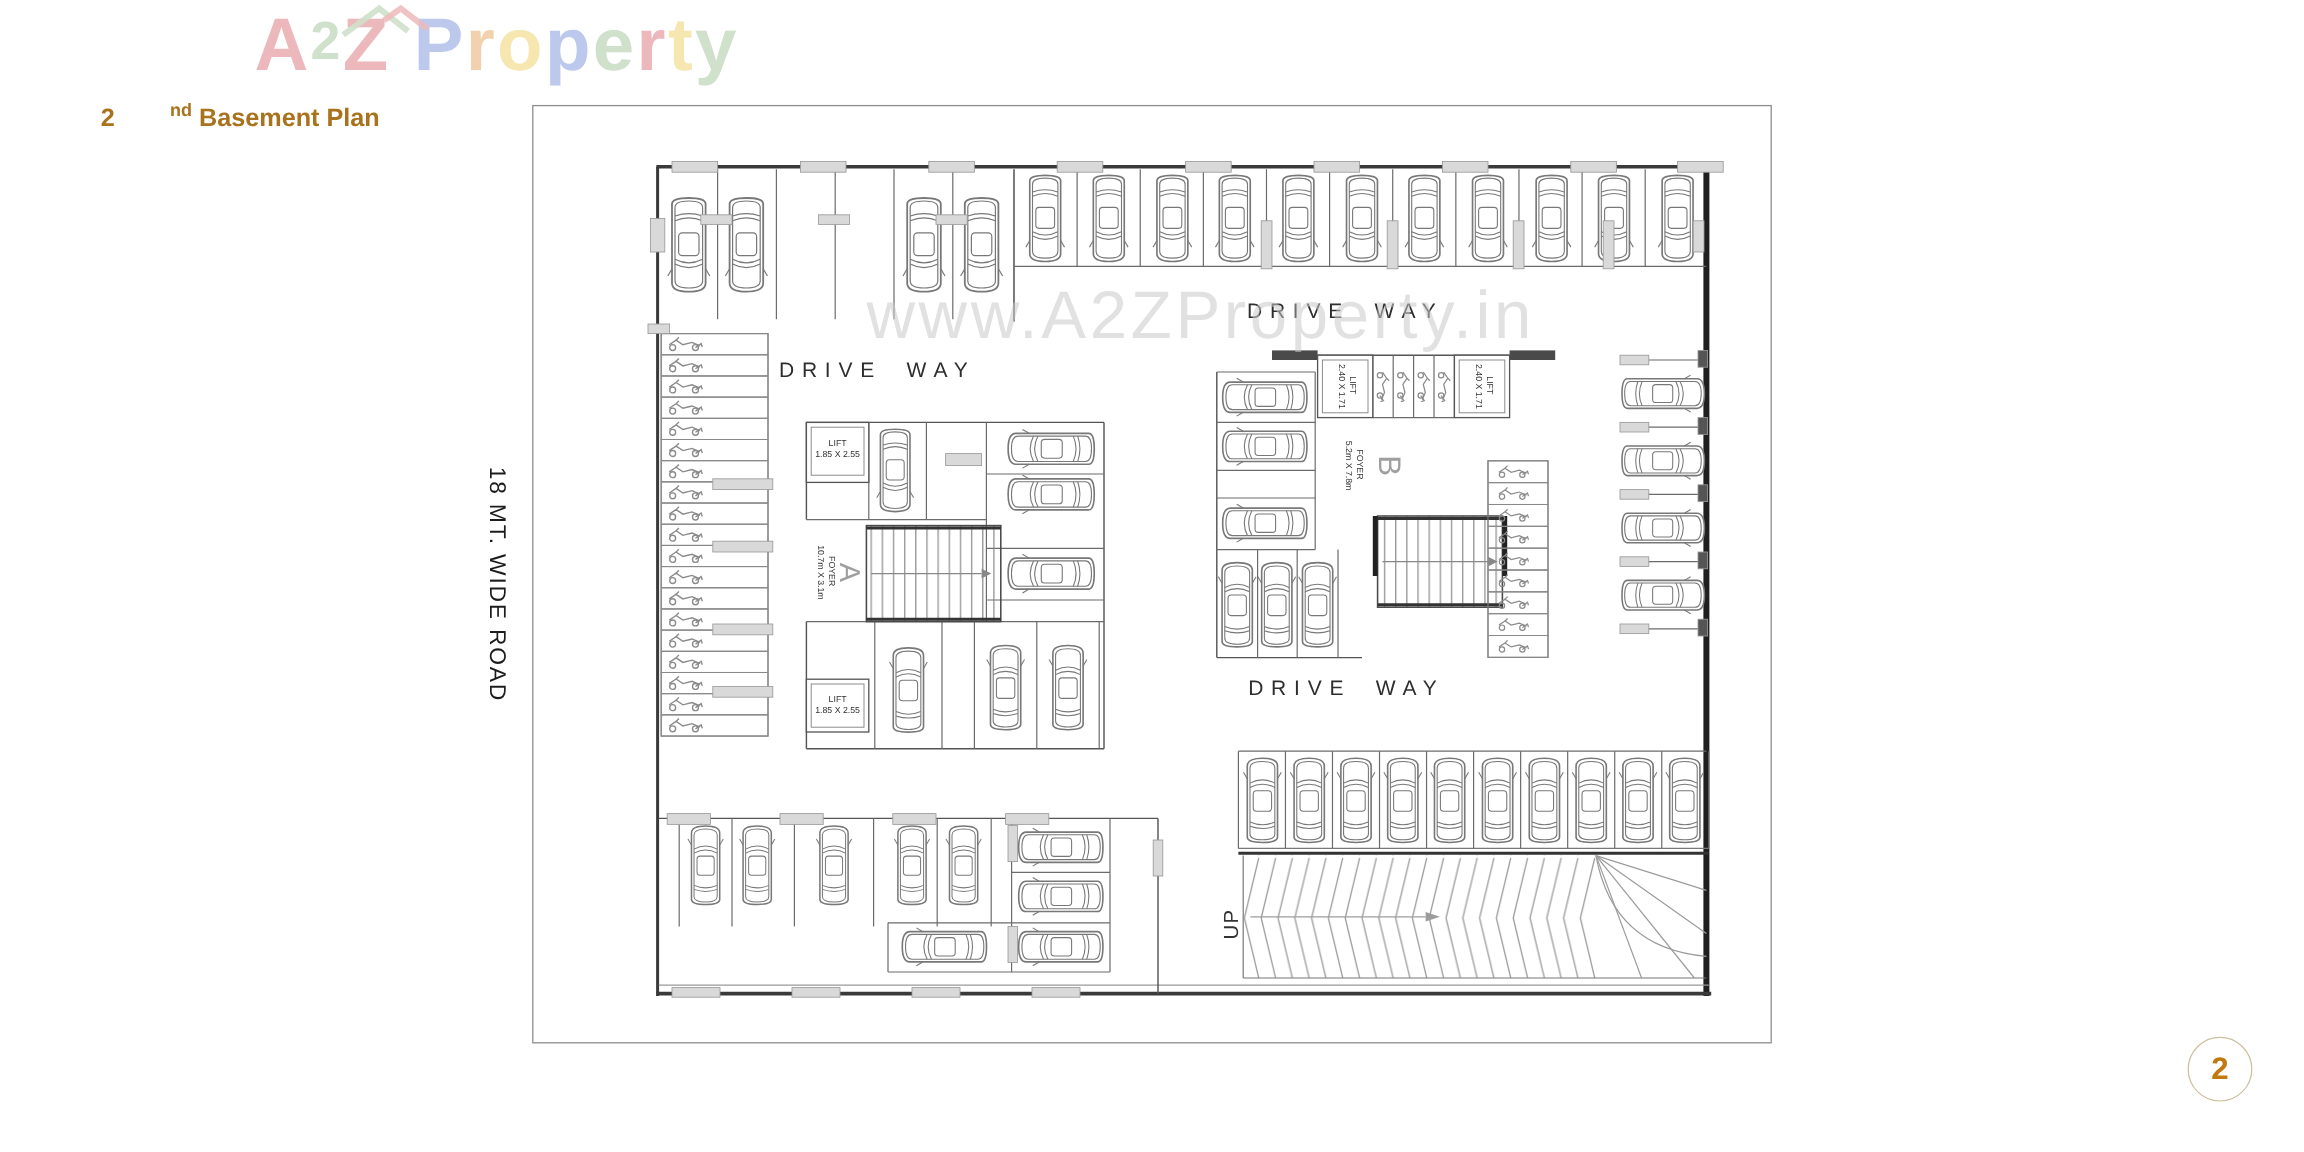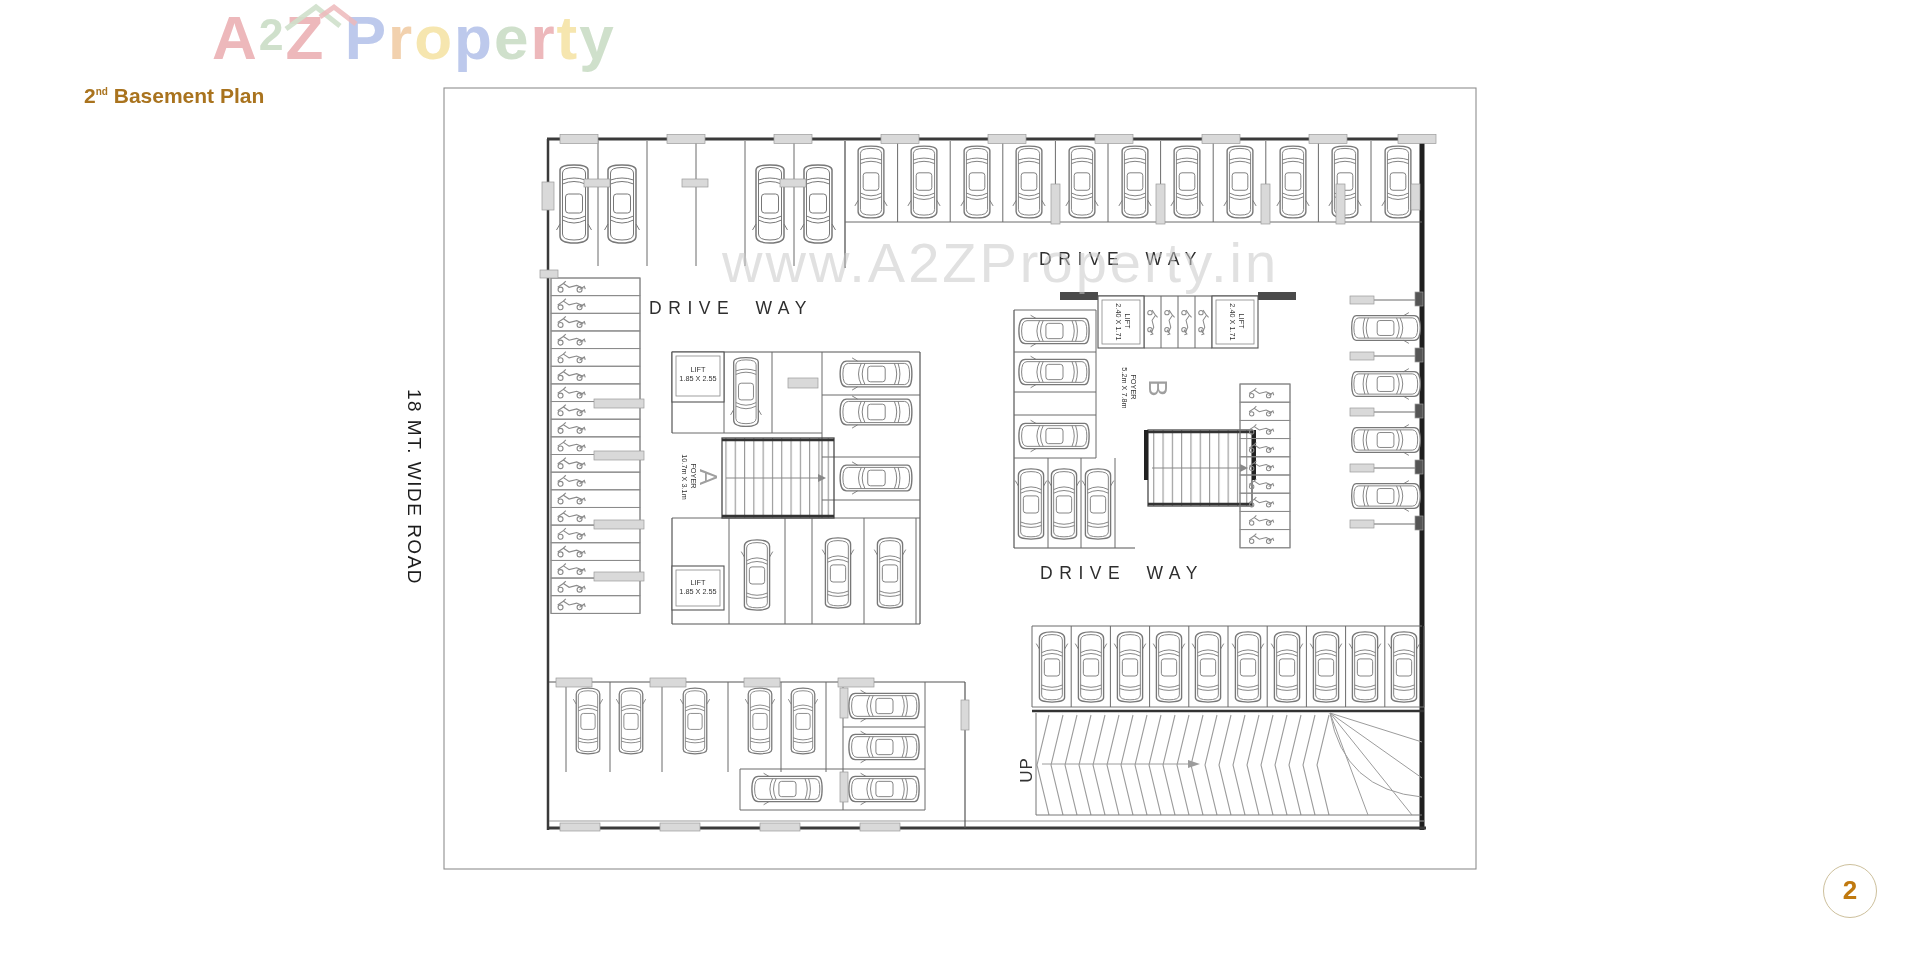--- a/index.html
+++ b/index.html
@@ -5,21 +5,21 @@
   html,body{margin:0;padding:0;background:#fff;width:1920px;height:960px;overflow:hidden;
     font-family:"Liberation Sans",sans-serif;}
   .stage{position:relative;width:1920px;height:960px;background:#ffffff;}
   #plan-svg{position:absolute;left:0;top:0;z-index:1;}
   .logo{position:absolute;left:212px;top:2px;z-index:0;font-weight:700;font-size:62px;
     letter-spacing:2px;white-space:pre;user-select:none;}
   .logo .logo-sub{font-size:.72em;vertical-align:9px;}
   .roof-icon{position:absolute;left:278px;top:0px;z-index:0;}
   .plan-title{position:absolute;left:84px;top:84px;z-index:3;color:#a9731e;font-weight:700;
     font-size:21px;letter-spacing:0px;}
-  .plan-title sup{font-size:10px;vertical-align:8px;letter-spacing:0;}
+  .plan-title sup{font-size:15px;vertical-align:8px;letter-spacing:0;margin-left:46px;}
   .watermark{position:absolute;left:722px;top:230px;z-index:2;font-size:56px;color:#c9c9c9;
     opacity:.55;letter-spacing:3px;white-space:nowrap;pointer-events:none;}
   .page-circle{position:absolute;left:1823px;top:864px;z-index:3;width:54px;height:54px;
     border:1.6px solid #cdc09c;border-radius:50%;box-sizing:border-box;text-align:center;
     line-height:50px;color:#c0790f;font-weight:700;font-size:26px;}
   text{font-family:"Liberation Sans",sans-serif;}
   .dw{font-size:17.5px;letter-spacing:6.5px;word-spacing:9px;fill:#2e2e2e;}
   .tiny{font-size:7.3px;fill:#333;}
   .blk{fill:#9f9f9f;}
   .road{font-size:19px;letter-spacing:1.5px;fill:#1c1c1c;}

